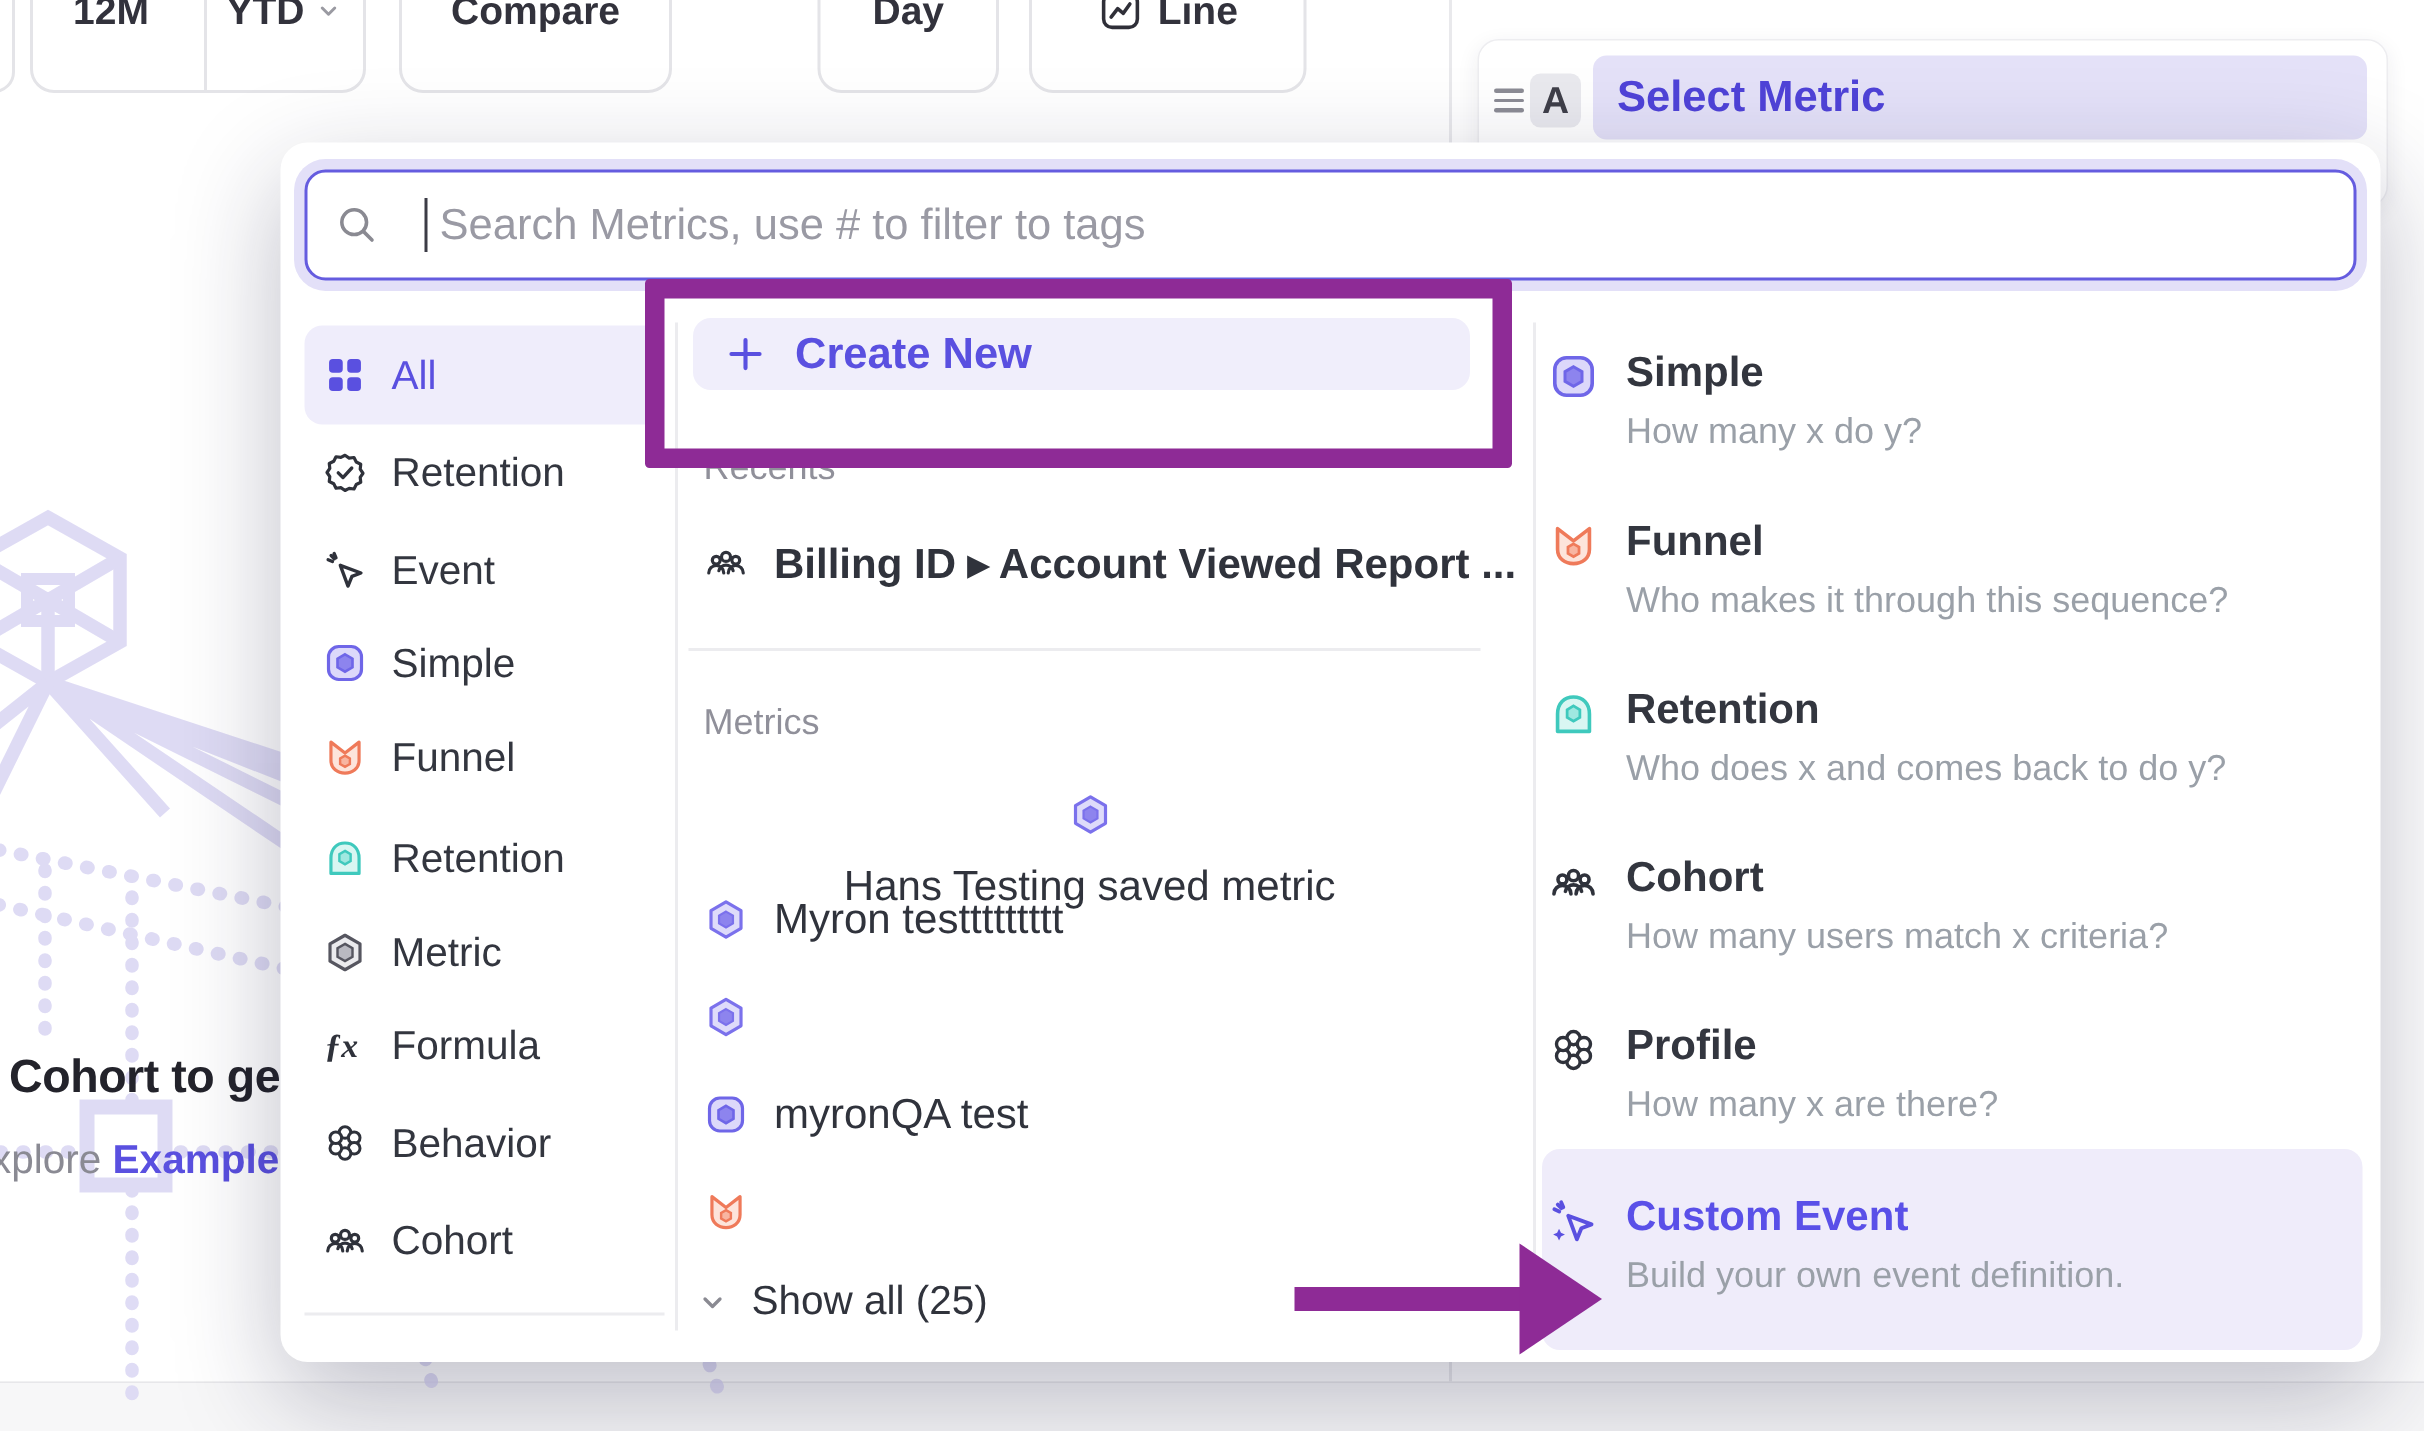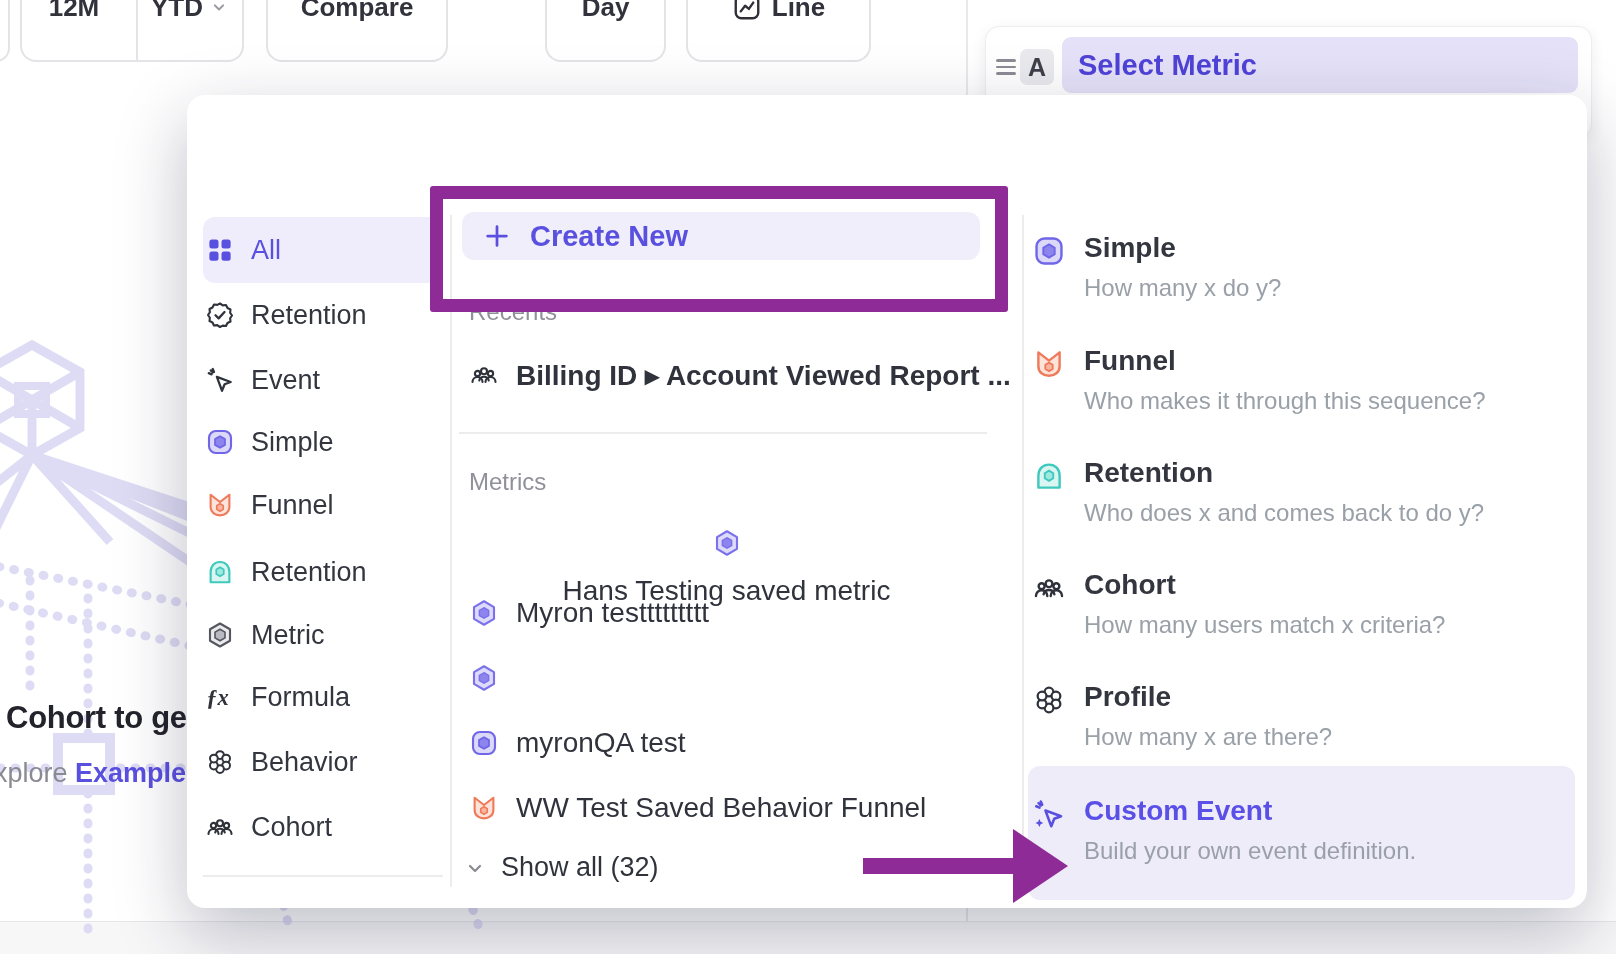--- a/index.html
+++ b/index.html
@@ -37,21 +37,21 @@
   .modal{position:absolute;left:187px;top:95px;width:1400px;height:813px;background:#fff;border-radius:18px;
     box-shadow:0 24px 70px rgba(25,25,60,.28);z-index:10;overflow:hidden;}
   .search-wrap{position:absolute;left:16px;top:18px;width:1368px;height:74px;border:2.5px solid #655cdf;border-radius:14px;
     box-shadow:0 0 0 7px #e3e0f8;background:#fff;box-sizing:border-box;display:flex;align-items:center;}
   .search-wrap .sicon{margin-left:18px;flex:0 0 auto;}
   .caret{width:2px;height:36px;background:#3c3c46;margin-left:30px;flex:0 0 auto;}
   .search-input{flex:1;border:none;outline:none;font-size:29px;color:#33333c;margin-left:6px;font-family:"Liberation Sans",sans-serif;background:transparent;}
   .search-input::placeholder{color:#9a9aa4;}
 
   .side-row{position:absolute;left:16px;width:240px;height:56px;display:flex;align-items:center;gap:16px;
-    padding-left:2px;box-sizing:border-box;color:#33363f;font-size:27px;font-weight:500;border-radius:12px;cursor:pointer;}
+    padding-left:12px;box-sizing:border-box;color:#33363f;font-size:27px;font-weight:500;border-radius:12px;cursor:pointer;}
   .side-row.sel{background:#efedfb;color:#5a50e0;height:66px;}
   .side-row .icn{width:30px;height:30px;flex:0 0 auto;}
   .hdiv{position:absolute;background:#ececef;height:1.5px;}
   .vdiv-in{position:absolute;width:1.5px;background:#ececef;}
 
   .create-btn{position:absolute;left:275px;top:117px;width:518px;height:48px;background:#f0eefb;border-radius:12px;
     display:flex;align-items:center;gap:18px;padding-left:20px;box-sizing:border-box;color:#5a50e0;font-size:29px;font-weight:600;cursor:pointer;}
   .sec-label{position:absolute;left:282px;font-size:24px;color:#90909a;}
   .mid-row{position:absolute;left:282px;width:515px;height:44px;display:flex;align-items:center;gap:17px;
     color:#30333c;font-size:28px;font-weight:500;cursor:pointer;white-space:nowrap;}
@@ -140,20 +140,28 @@
     <div class="slot-badge">
         <span>A</span>
       </div>
     <div class="slot-pill">
         <span>Select Metric</span>
       </div>
   </div>
 
   <div class="modal">
 
+    <div class="search-wrap">
+      <svg class="sicon" width="30" height="30" viewBox="0 0 24 24">
+        <circle cx="10.5" cy="10.5" r="6.6" fill="none" stroke="#8a8a92" stroke-width="1.9"></circle>
+        <line x1="15.4" y1="15.4" x2="20" y2="20" stroke="#8a8a92" stroke-width="1.9" stroke-linecap="round"></line>
+      </svg>
+      <div class="caret"></div>
+      <input class="search-input" type="text" placeholder="Search Metrics, use # to filter to tags" style="">
+    </div>
 
     <div class="side-row sel" style="top:122px;">
       <svg class="icn" viewBox="0 0 24 24">
         <rect x="3.5" y="3.5" width="7.3" height="7.3" rx="2" fill="#5a50e0"></rect>
           <rect x="13.2" y="3.5" width="7.3" height="7.3" rx="2" fill="#5a50e0"></rect>
         <rect x="3.5" y="13.2" width="7.3" height="7.3" rx="2" fill="#5a50e0"></rect>
           <rect x="13.2" y="13.2" width="7.3" height="7.3" rx="2" fill="#5a50e0"></rect>
       </svg>
         <span>All</span>
     </div>
@@ -289,28 +297,27 @@
         <rect x="3.2" y="3.2" width="17.6" height="17.6" rx="5.5" fill="#dcd8fa" stroke="#6f66e8" stroke-width="1.7"></rect>
         <polygon points="12,7.4 16,9.7 16,14.3 12,16.6 8,14.3 8,9.7" fill="#8d84ee" stroke="#6f66e8" stroke-width="1.4"></polygon>
       </svg>
         <span>myronQA test</span>
     </div>
     <div class="mid-row" style="top:691px;">
       <svg class="icn" viewBox="0 0 24 24">
         <path d="M4.5 3.8 L12 9.6 L19.5 3.8 L19.5 13.5 C19.5 17.9 16 20.3 12 20.3 C8 20.3 4.5 17.9 4.5 13.5 Z" fill="#fde4db" stroke="#ef7a5a" stroke-width="1.7" stroke-linejoin="round"></path>
         <polygon points="12,11 14.6,12.5 14.6,15.5 12,17 9.4,15.5 9.4,12.5" fill="#f8b5a1" stroke="#ef7a5a" stroke-width="1.3"></polygon>
       </svg>
-        <span>WW Test Saved Behavior Funnel</span>
     </div>
 
     <div class="showall">
       <svg width="24" height="24" viewBox="0 0 24 24">
         <polyline points="7,10 12,15 17,10" fill="none" stroke="#8a8a92" stroke-width="2.2" stroke-linecap="round" stroke-linejoin="round"></polyline>
       </svg>
-      <span>Show all (32)</span>
+      <span>Show all (25)</span>
     </div>
 
     <div class="vdiv-in" style="left:835px;top:120px;height:672px;"></div>
 
     <div class="type-hl"></div>
 
     <div class="type-row" style="top:137px;">
       <svg class="icn" viewBox="0 0 24 24">
         <rect x="3.2" y="3.2" width="17.6" height="17.6" rx="5.5" fill="#dcd8fa" stroke="#6f66e8" stroke-width="1.7"></rect>
         <polygon points="12,7.4 16,9.7 16,14.3 12,16.6 8,14.3 8,9.7" fill="#8d84ee" stroke="#6f66e8" stroke-width="1.4"></polygon>

